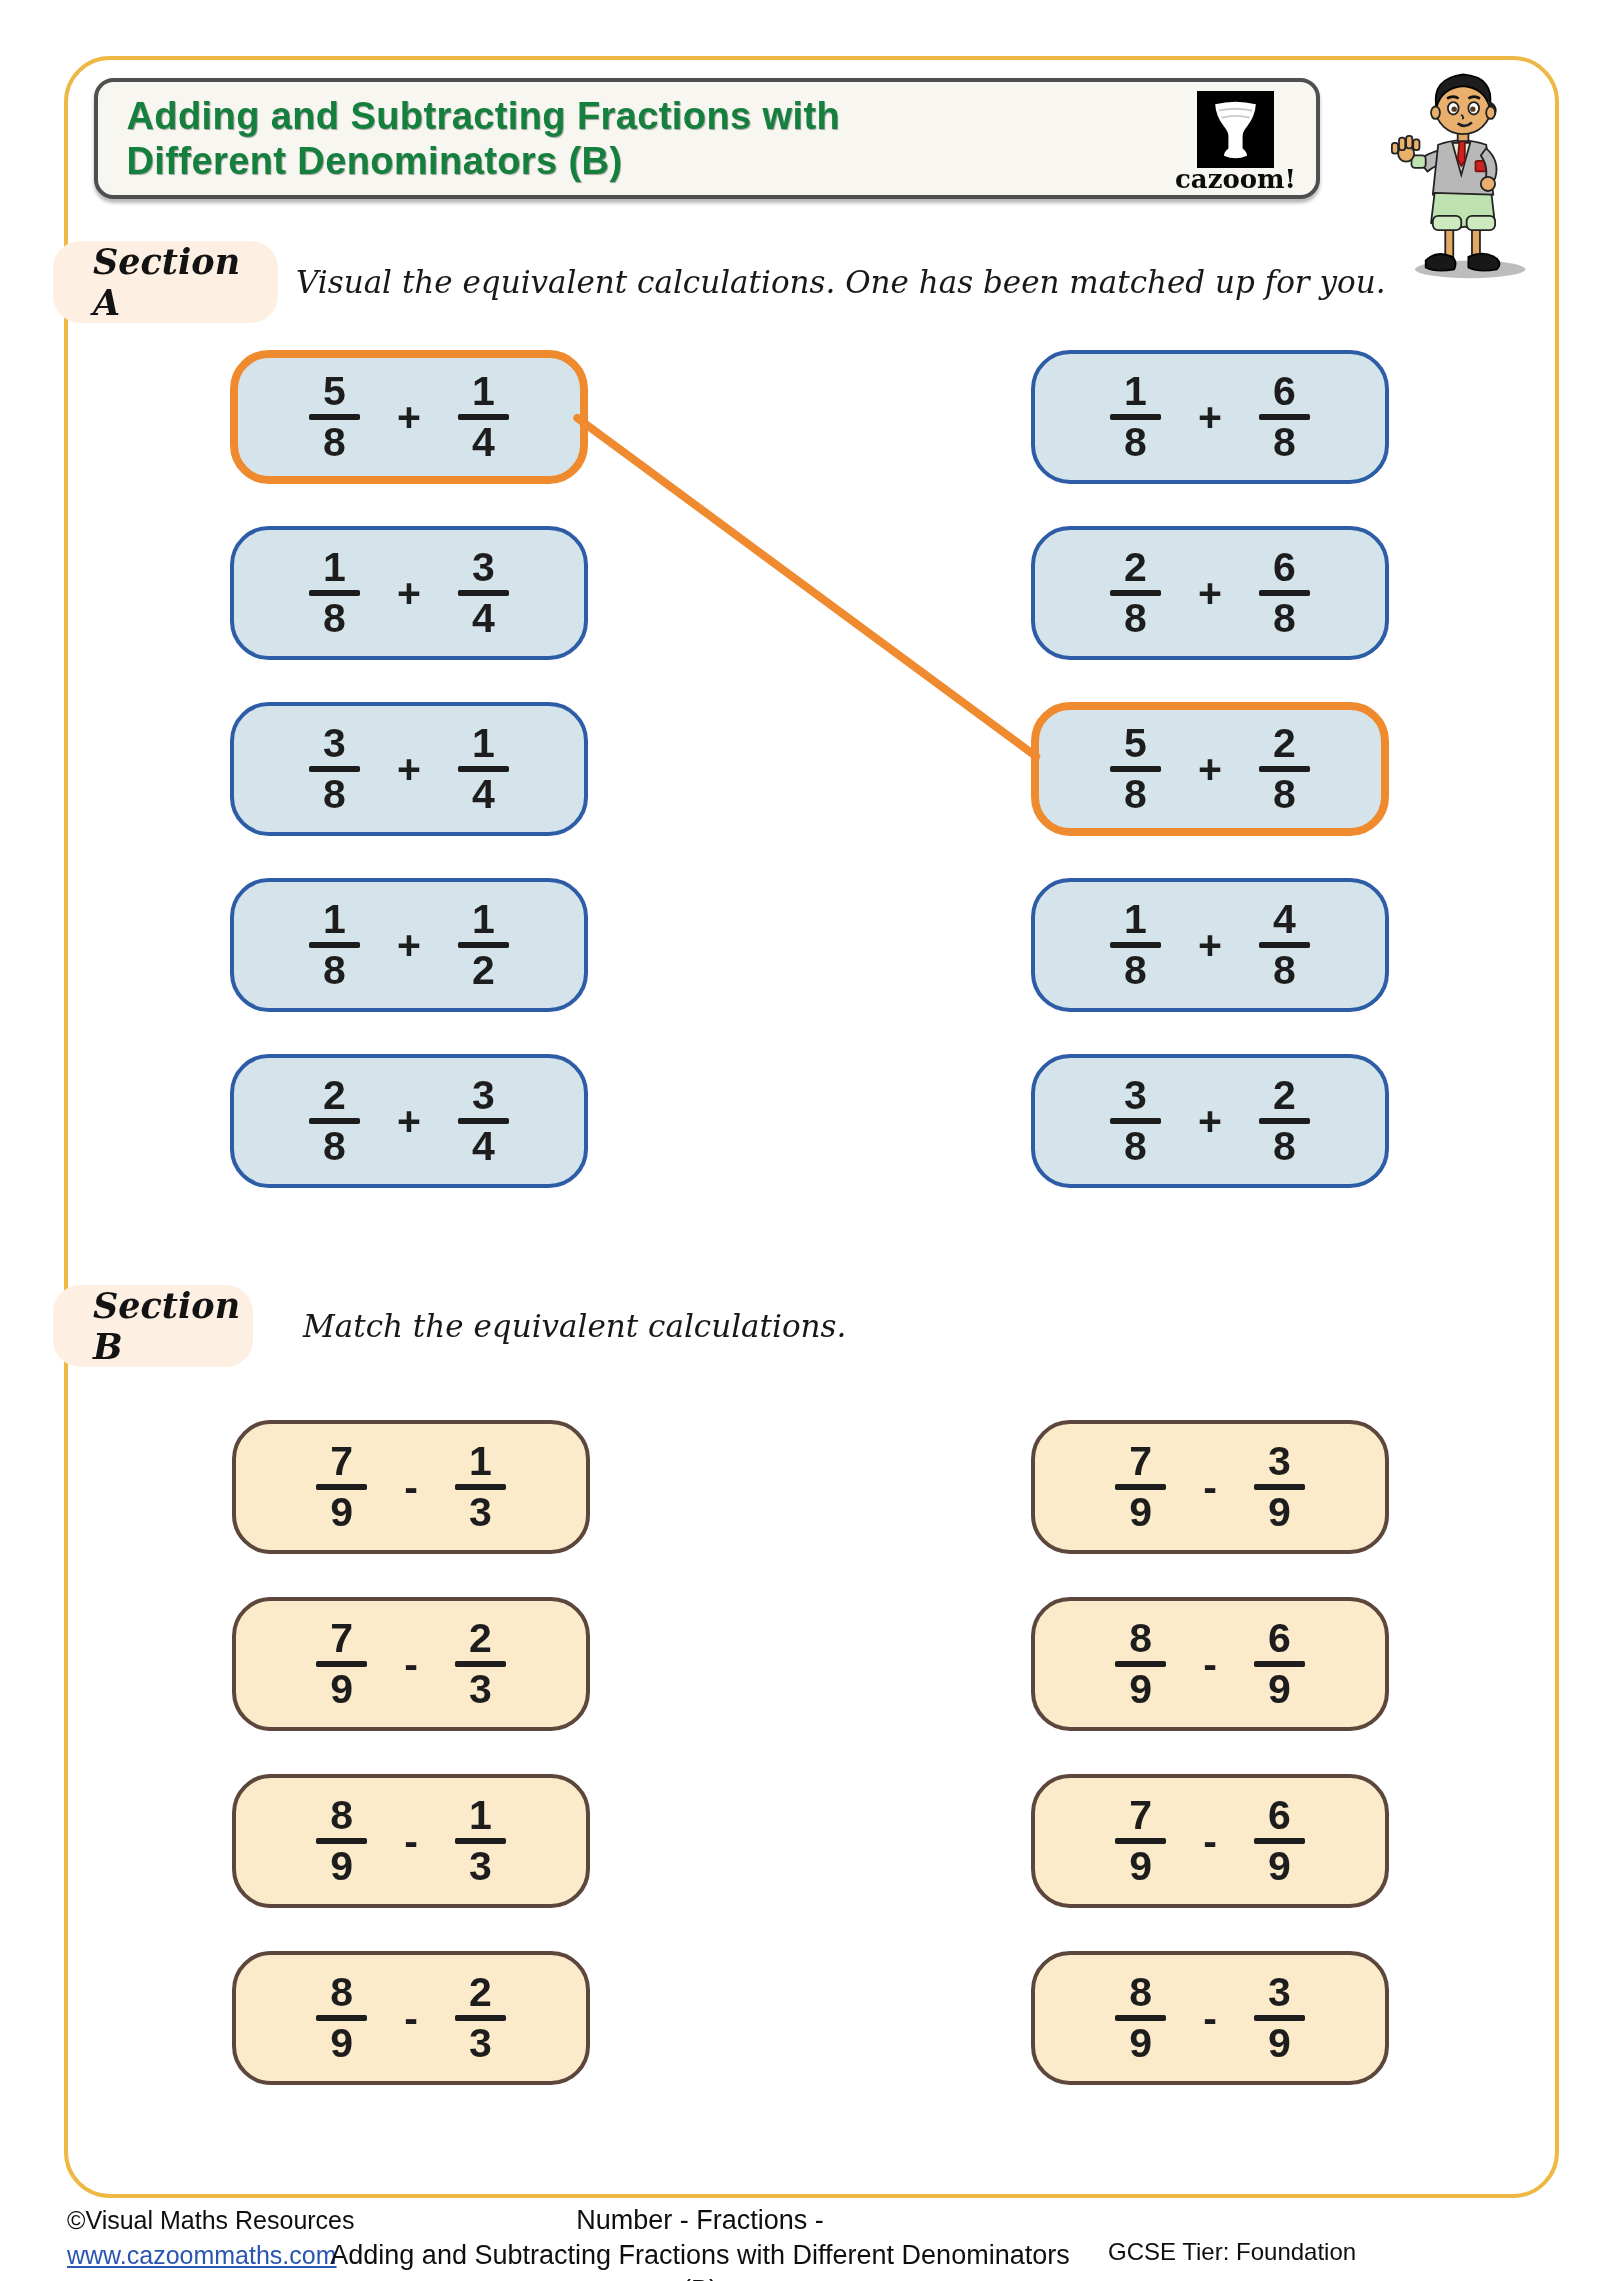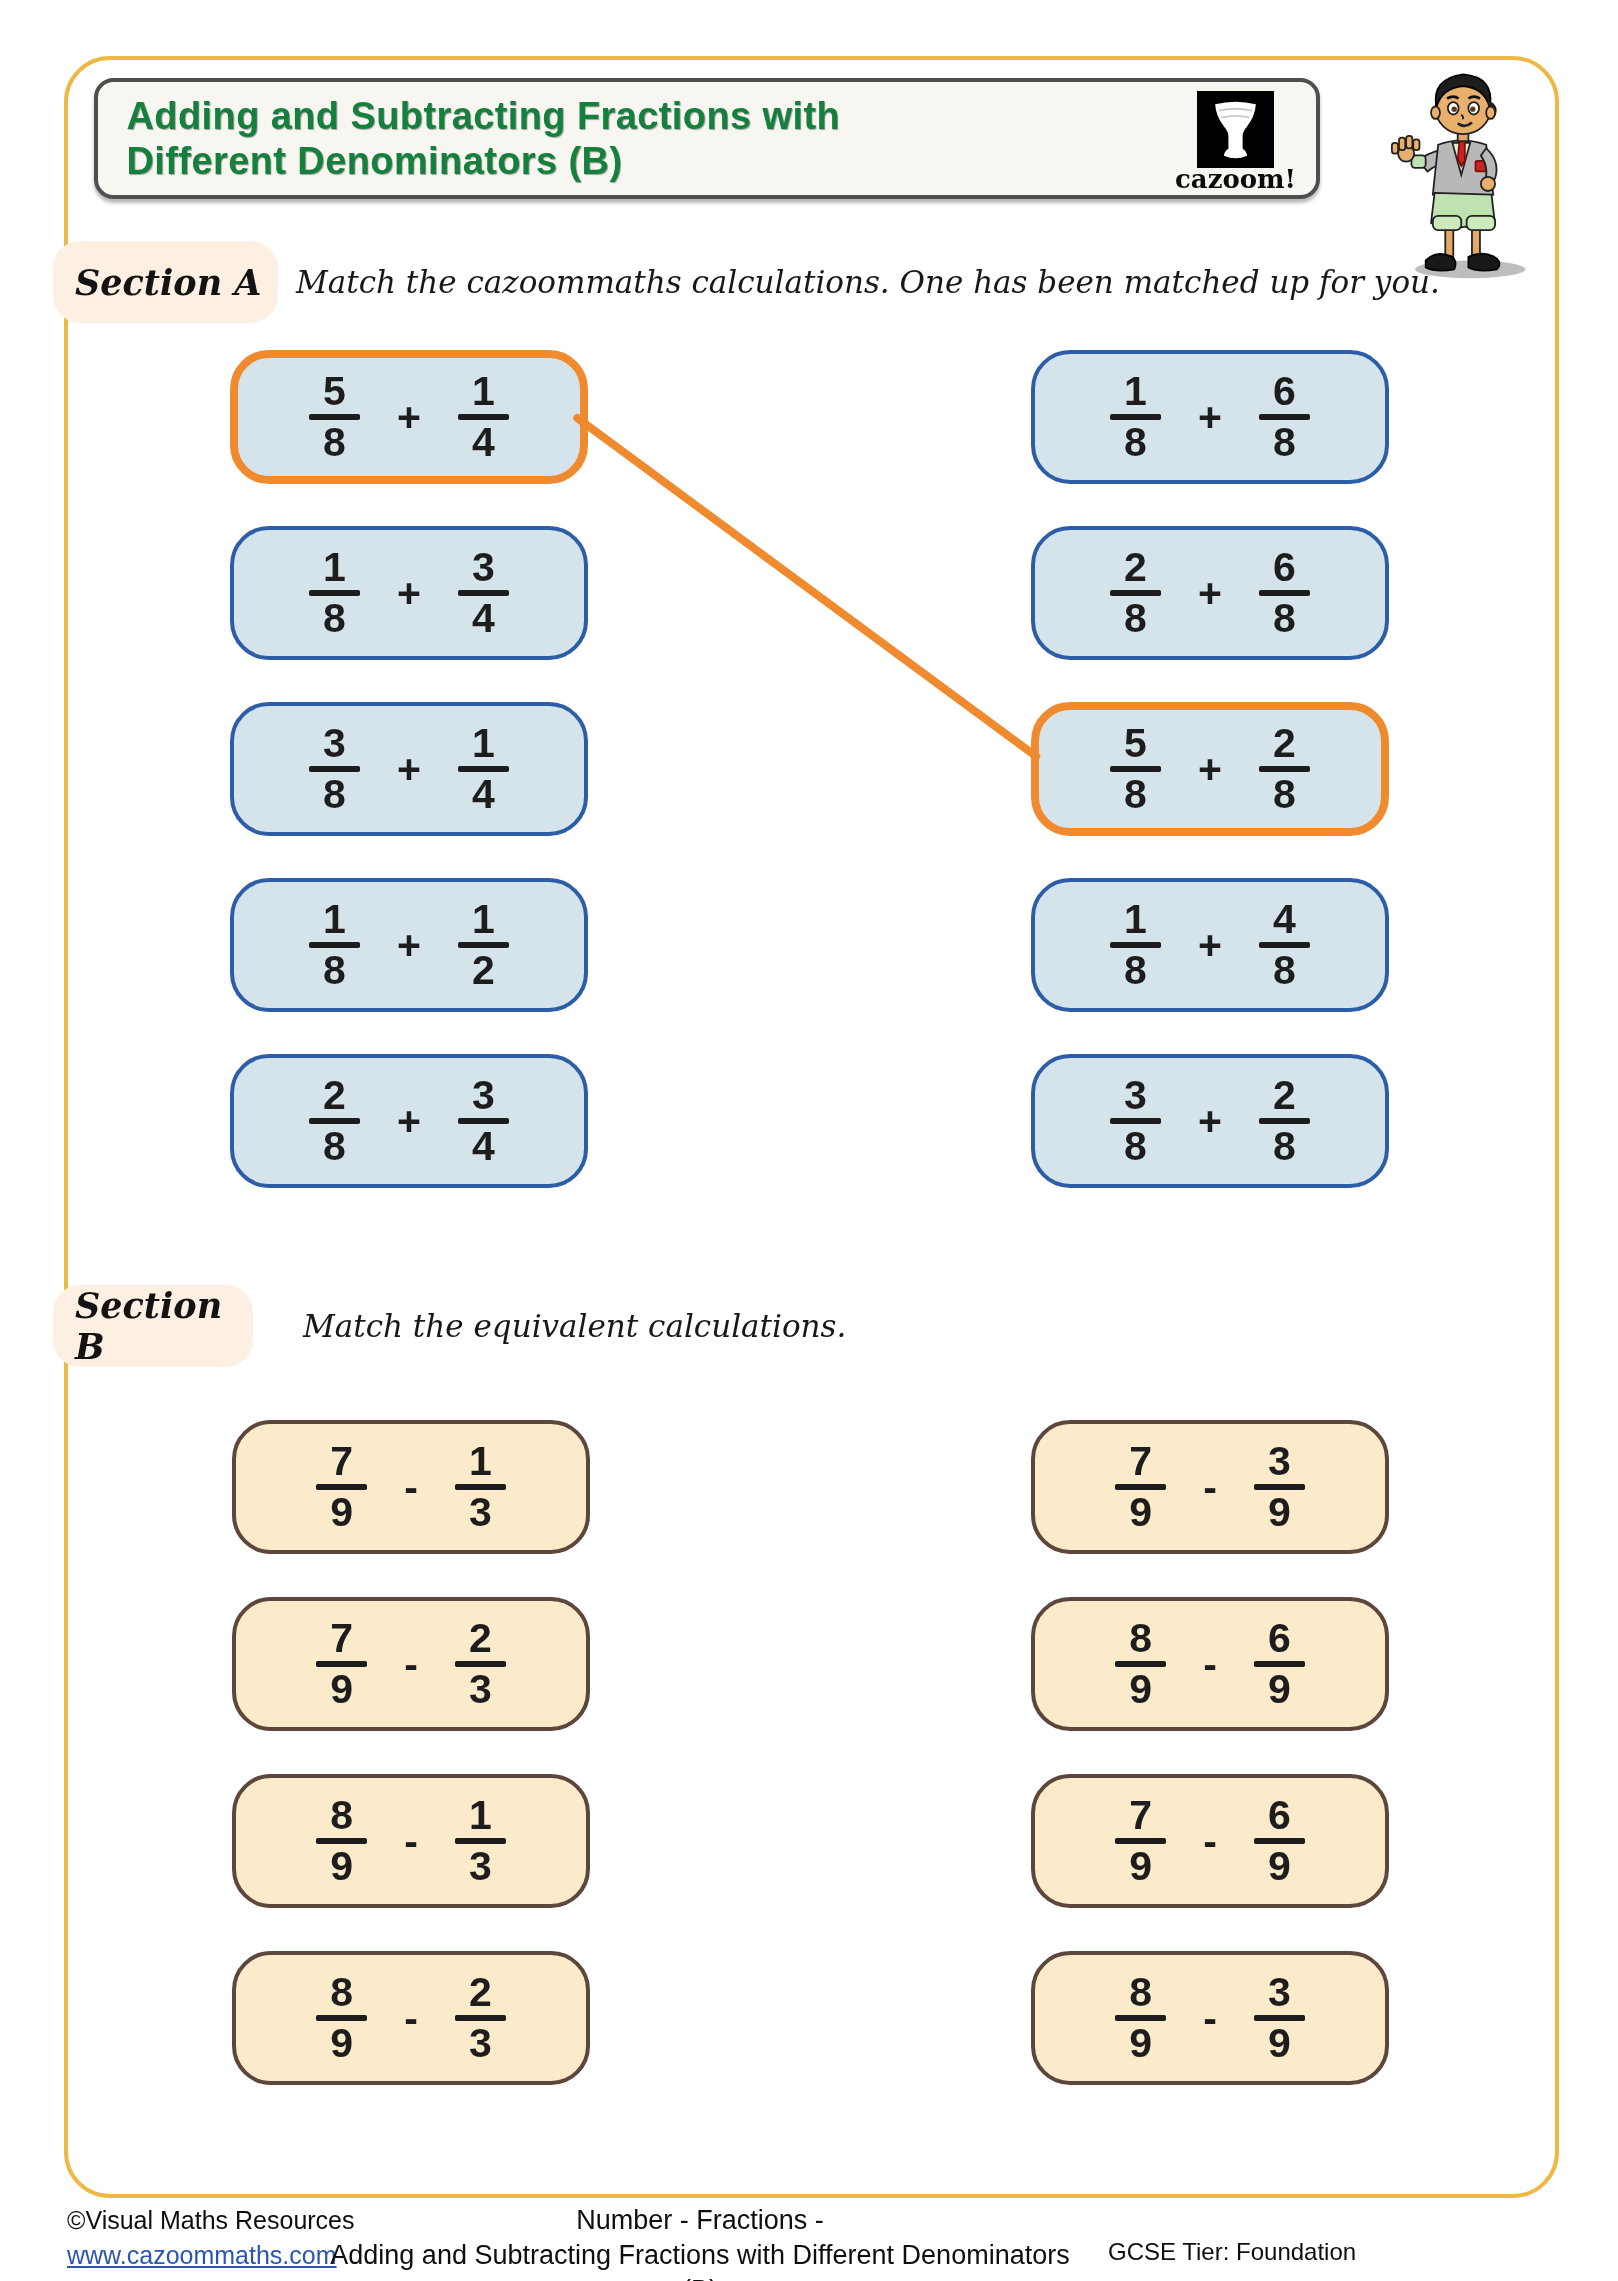--- a/index.html
+++ b/index.html
@@ -38,21 +38,21 @@
   .logo{
     position:absolute;right:27px;top:9px;width:107px;height:129px;
     display:flex;flex-direction:column;align-items:center;
   }
   .logo-square{width:77px;height:77px;background:#000;display:flex;align-items:center;justify-content:center;}
   .logo-text{font-family:"DejaVu Serif", serif;font-weight:bold;font-size:26px;color:#0c0c0c;margin-top:-3.6px;}
   .boy{position:absolute;left:1383px;top:68px;width:153px;height:214px;}
   
   .section-label{
     position:absolute;left:53px;height:82px;background:var(--label-bg);
-    border-radius:27px;display:flex;align-items:center;padding-left:22px;
+    border-radius:27px;display:flex;align-items:center;padding-left:40px;
     font-family:"DejaVu Serif", serif;font-style:italic;font-weight:bold;
     font-size:35px;color:#131313;z-index:3;
   }
   .section-label.a{top:241px;width:225px;}
   .section-label.b{top:1285px;width:200px;}
   .instruction{
     position:absolute;height:82px;display:flex;align-items:center;
     font-family:"DejaVu Serif", serif;font-style:italic;font-size:31px;color:#181818;
   }
   .instruction.a{left:296px;top:241px;}
@@ -145,21 +145,21 @@
   <circle cx="101" cy="46" r="3" fill="#5b3a1e"></circle>
   <path d="M72 34 Q79 30 85 34 M96 34 Q102 30 109 34" stroke="#111" stroke-width="3" fill="none"></path>
   <path d="M84 62 Q92 68 100 61" stroke="#222" stroke-width="3" fill="none"></path>
   <path d="M88 52 Q92 56 89 57" stroke="#222" stroke-width="2" fill="none"></path>
 </svg>
 
 <div class="section-label a">
   <span>Section A</span>
 </div>
 <div class="instruction a">
-  <span>Match the cazoommaths calculations. One has been matched up for you.</span>
+  <span>Visual the equivalent calculations. One has been matched up for you.</span>
 </div>
 <div class="col colAL" id="colAL">
     <div class="card highlight">
       <span class="frac">
         <span class="num">5</span>
         <span class="bar"></span>
         <span class="den">8</span>
       </span>
       <span class="op">+</span>
       <span class="frac">

